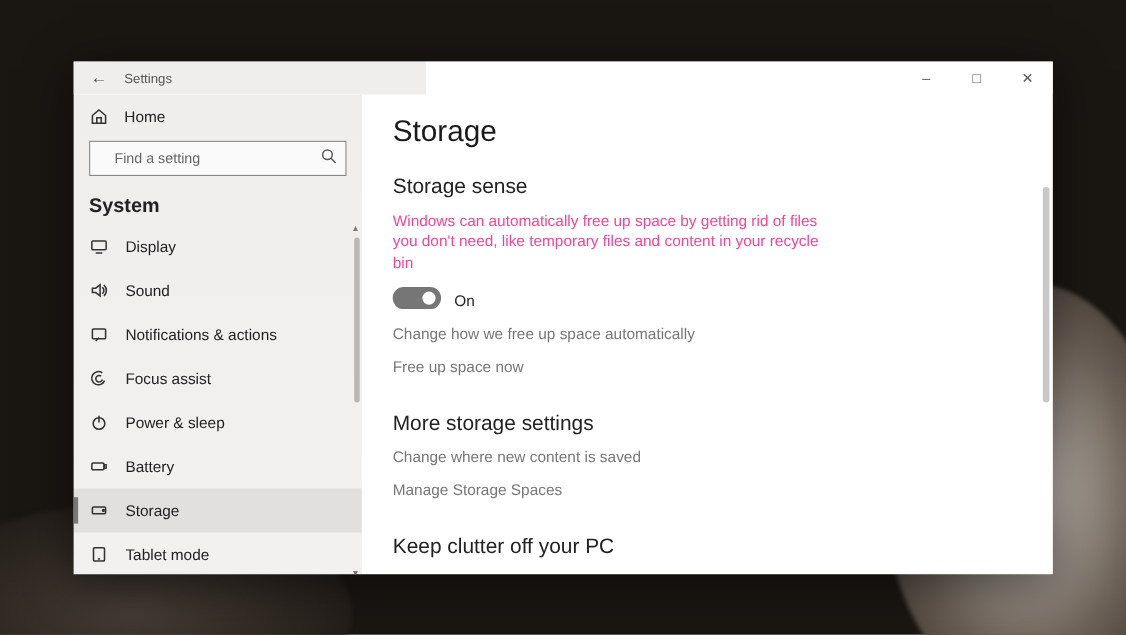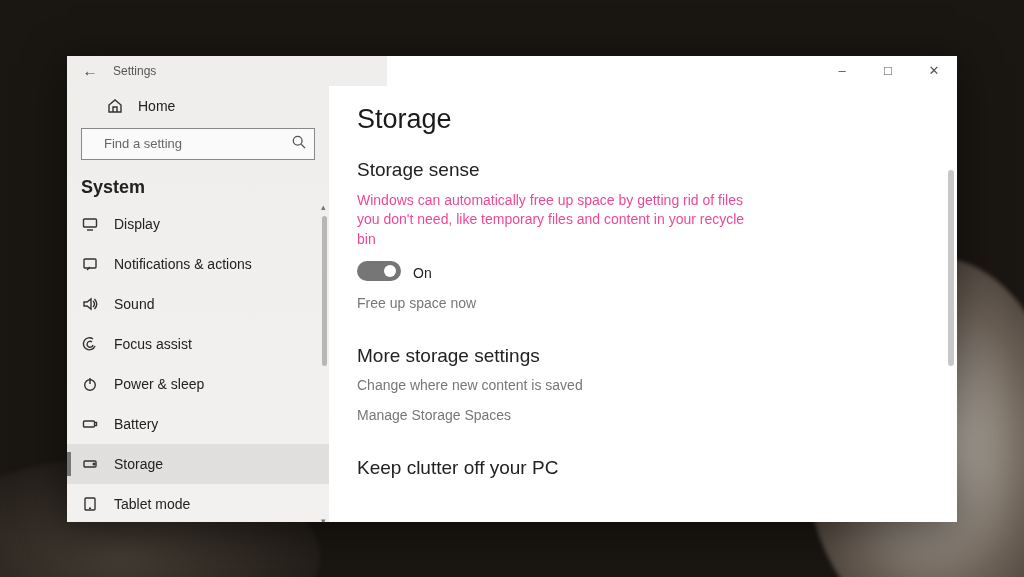--- a/index.html
+++ b/index.html
@@ -29,21 +29,21 @@
   .win-btn { width:46px; height:30px; display:flex; align-items:center; justify-content:center; color:#555; font-size:13px;}
 
   .body-area { flex:1; display:flex; overflow:hidden;}
 
   .sidebar {
     width: 262px;
     background: linear-gradient(to bottom, #efeeed, #f2f1f0);
     display:flex; flex-direction:column;
     position:relative;
   }
-  .home-row { display:flex; align-items:center; height:40px; padding:0 14px; gap:14px; font-size:14px; color:#222;margin-left:25px;}
+  .home-row { display:flex; align-items:center; height:40px; padding:0 14px; gap:14px; font-size:14px; color:#222;}
   .search-wrap { padding: 2px 14px 8px; }
   .search-box { position:relative; }
   .search-box input{
     width:100%; height:32px; border:1px solid #888; background:#fafafa;
     padding:0 30px 0 22px; font-size:13px; color:#a21caf;
   }
   .search-box input::placeholder{color:#666;}
   .search-icon{ position:absolute; right:9px; top:7px; color:#555; font-size:14px;}
   .section-label { font-size:18px; font-weight:600; padding:9px 14px 6px; color:#222;}
   .nav-list { flex:1; overflow:hidden; position:relative;}
@@ -134,36 +134,36 @@
                 <rect x="1.5" y="3" width="13" height="8" rx="1"></rect>
                 <line x1="5" y1="14" x2="11" y2="14"></line>
               </svg>
             </span>
           <span>Display</span>
         </div>
 
         <div class="nav-item">
           <span class="nav-icon">
               <svg viewBox="0 0 16 16">
-                <rect x="2" y="3" width="12" height="9" rx="1"></rect>
-                <path d="M5 14 L8 11"></path>
-              </svg>
-            </span>
-          <span>Notifications &amp; actions</span>
-        </div>
-
-        <div class="nav-item">
-          <span class="nav-icon">
-              <svg viewBox="0 0 16 16">
                 <path d="M2 6 H5 L9 3 V13 L5 10 H2 Z"></path>
                 <path d="M11 5 Q14 8 11 11"></path>
                 <path d="M12.5 3 Q17 8 12.5 13"></path>
               </svg>
             </span>
           <span>Sound</span>
+        </div>
+
+        <div class="nav-item">
+          <span class="nav-icon">
+              <svg viewBox="0 0 16 16">
+                <rect x="2" y="3" width="12" height="9" rx="1"></rect>
+                <path d="M5 14 L8 11"></path>
+              </svg>
+            </span>
+          <span>Notifications &amp; actions</span>
         </div>
 
         <div class="nav-item">
           <span class="nav-icon">
               <svg viewBox="0 0 16 16">
                 <path d="M11 3 A6 6 0 1 0 13 10"></path>
                 <path d="M10 6 A3 3 0 1 0 11 9"></path>
               </svg>
             </span>
           <span>Focus assist</span>
@@ -221,20 +221,21 @@
       <div class="page-title">Storage</div>
 
       <div class="sec-title">Storage sense</div>
       <div class="desc">Windows can automatically free up space by getting rid of files you don't need, like temporary files and content in your recycle bin</div>
       <div class="toggle-row">
         <div class="toggle">
           <div class="knob"></div>
         </div>
         <span class="toggle-label">On</span>
       </div>
+      <div class="link-item">Change how we free up space automatically</div>
       <div class="link-item">Free up space now</div>
 
       <div class="spacer"></div>
       <div class="sec-title">More storage settings</div>
       <div class="link-item">Change where new content is saved</div>
       <div class="link-item">Manage Storage Spaces</div>
 
       <div class="spacer"></div>
       <div class="sec-title">Keep clutter off your PC</div>
 

